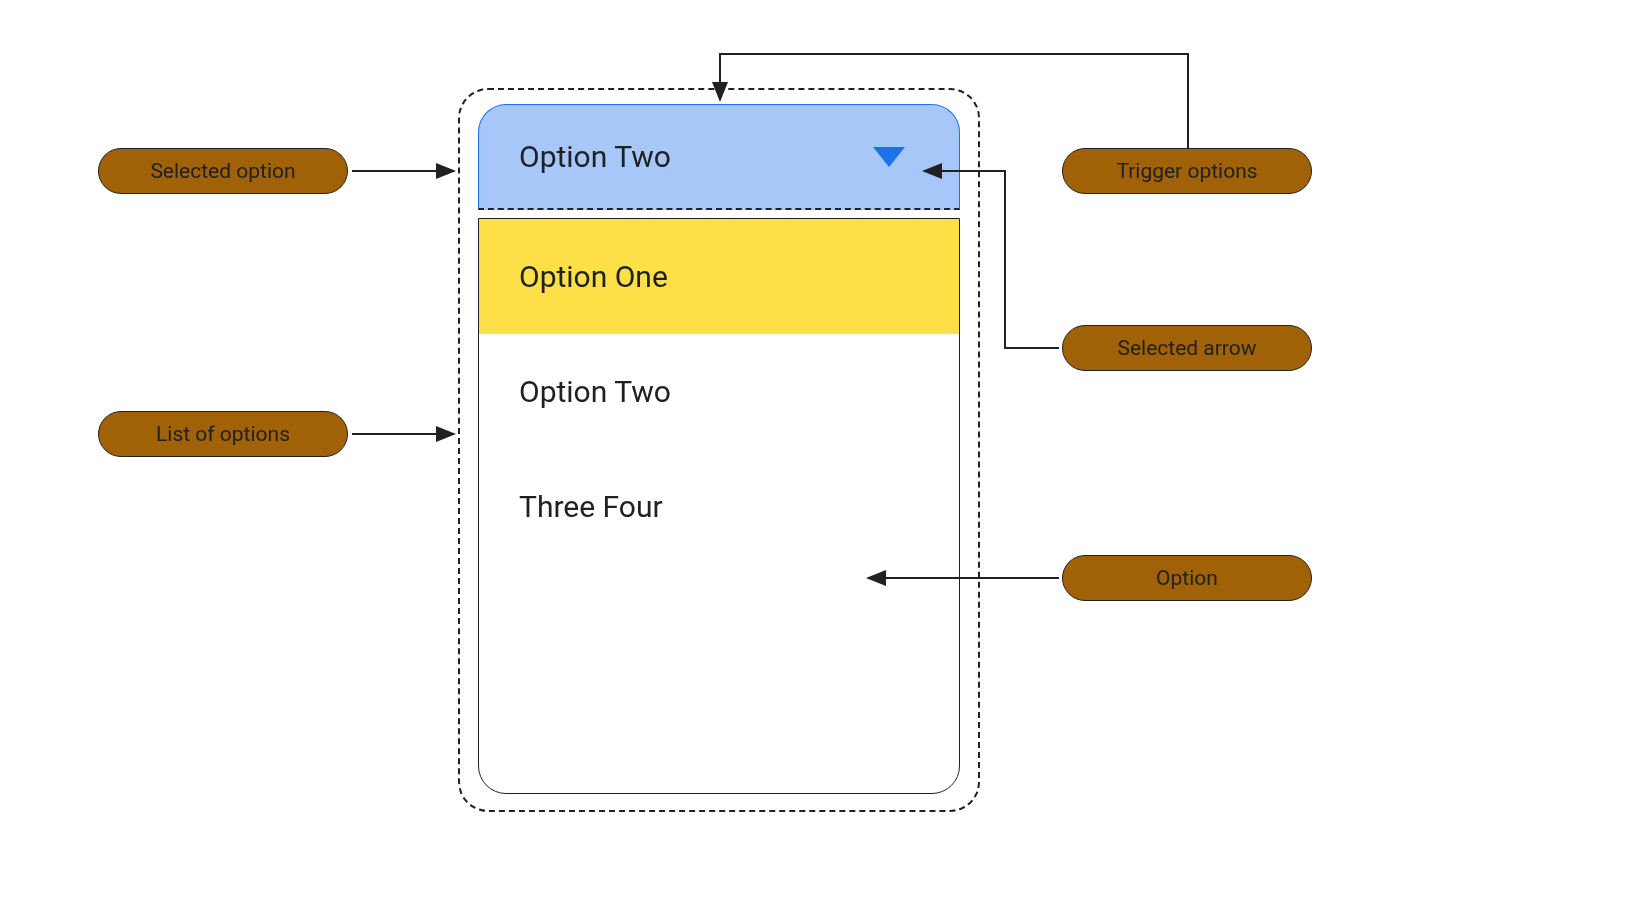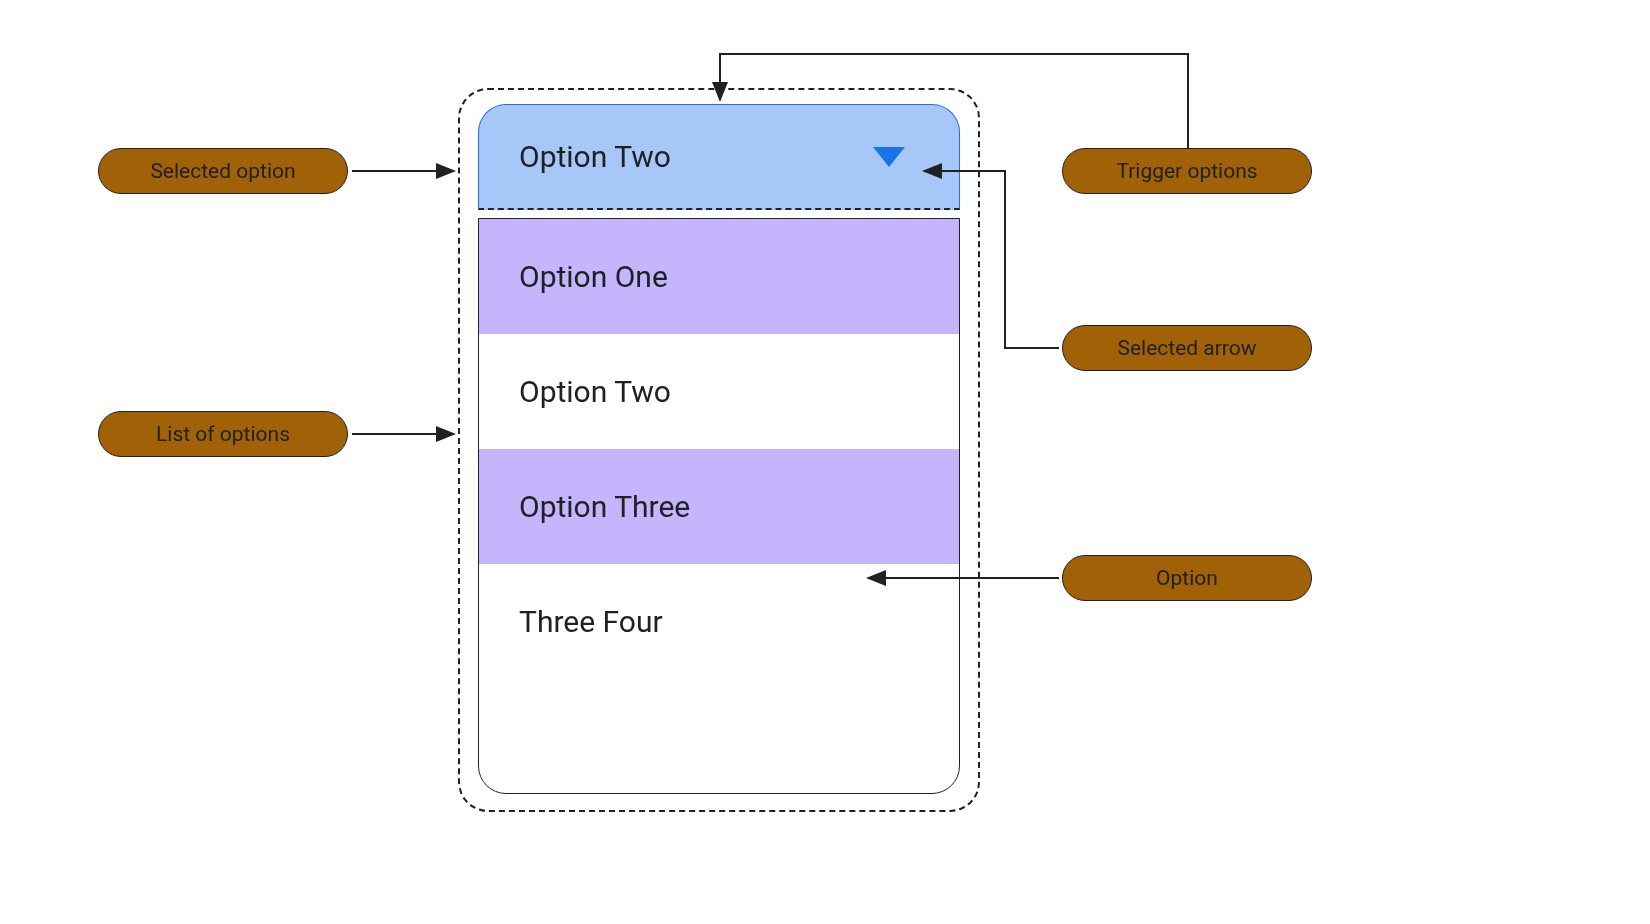--- a/index.html
+++ b/index.html
@@ -72,21 +72,21 @@
       background: #fff;
     }
     .option {
       height: 115px;
       display: flex;
       align-items: center;
       padding-left: 40px;
       font-size: 30px;
       color: #202124;
     }
-    .option.grey { background: #c4b5fd; }
+    .option.grey { background: #fde047; }
     .option.white { background: #ffffff; }
     
     svg.arrows {
       position: absolute;
       left: 0; top: 0;
       width: 1650px; height: 924px;
       pointer-events: none;
     }
   </style>
 </head>
@@ -117,23 +117,20 @@
     <span class="trigger-arrow"></span>
   </div>
 
   <div class="options-container">
     <div class="option grey">
       <span>Option One</span>
     </div>
     <div class="option white">
       <span>Option Two</span>
     </div>
-    <div class="option grey">
-      <span>Option Three</span>
-    </div>
     <div class="option white">
       <span>Three  Four</span>
     </div>
   </div>
 
   <svg class="arrows">
     <defs>
       <marker id="arrowhead" markerWidth="10" markerHeight="8" refX="9" refY="4" orient="auto">
         <polygon points="0 0, 10 4, 0 8" fill="#202124"></polygon>
       </marker>

